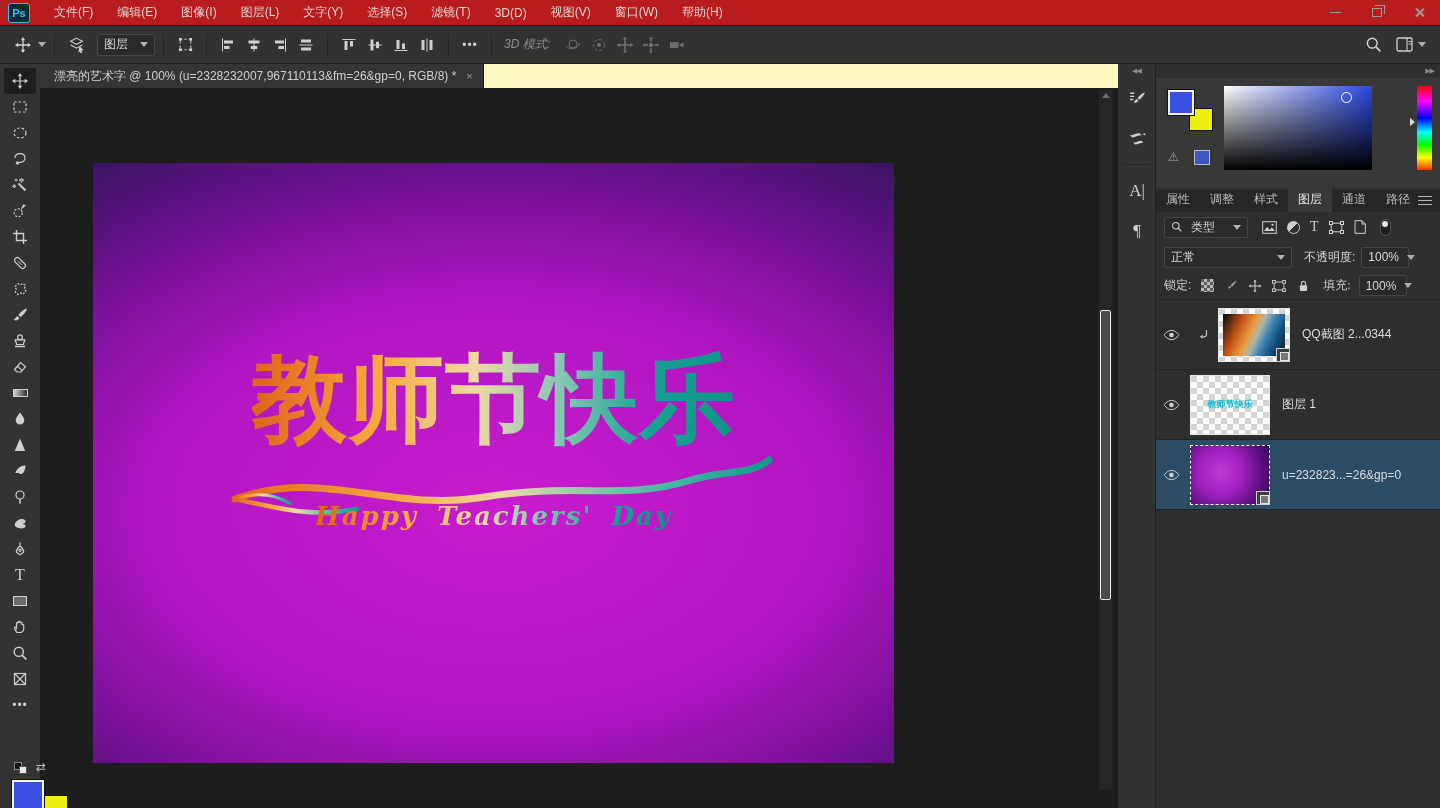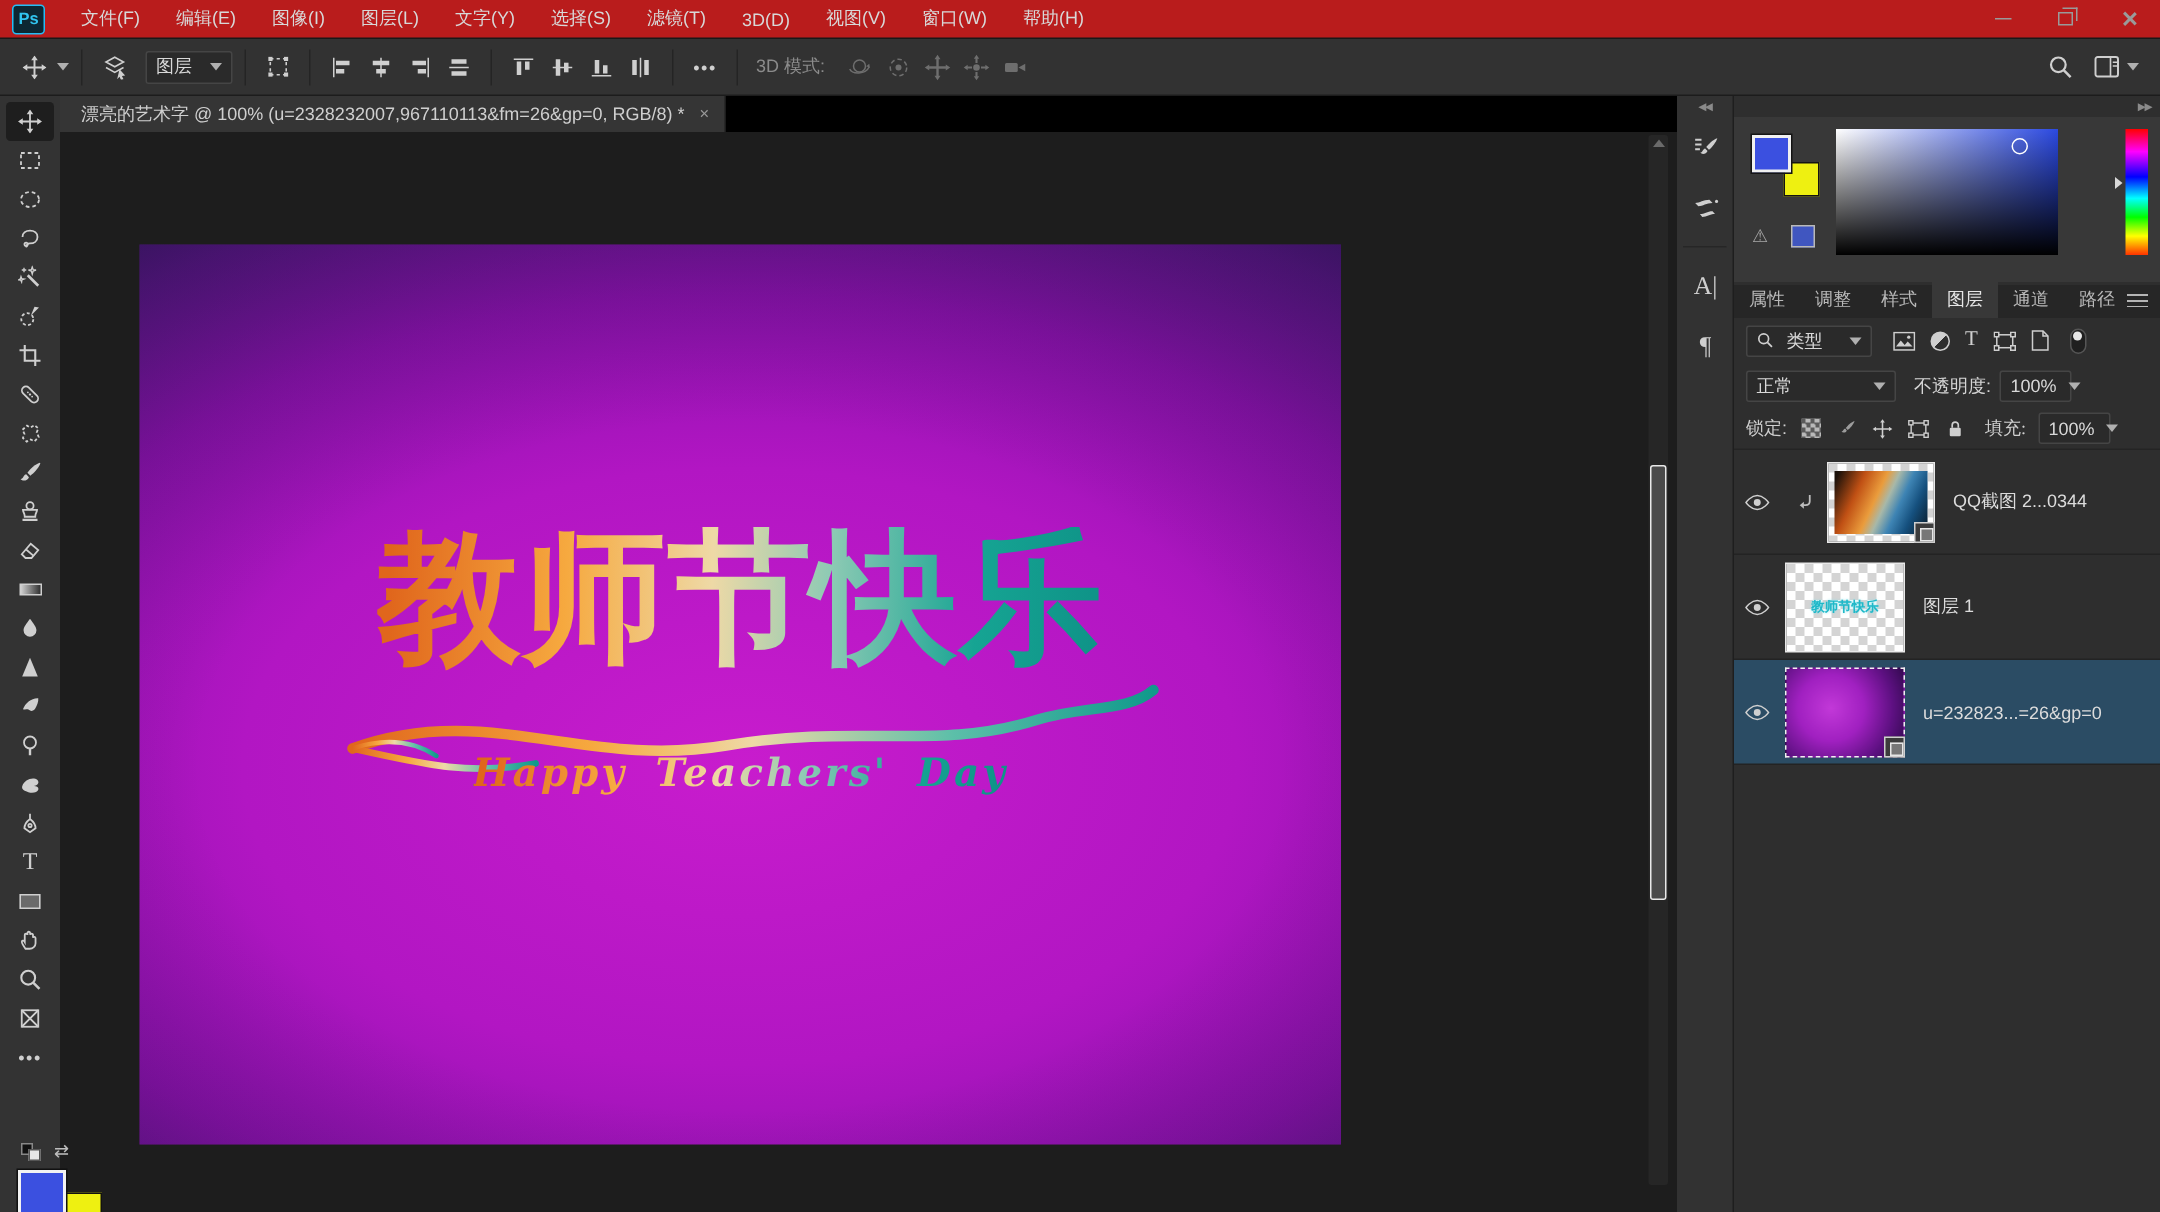--- a/index.html
+++ b/index.html
@@ -23,26 +23,26 @@
   .winbtn .x:before { transform:rotate(45deg);} .winbtn .x:after { transform:rotate(-45deg);}
 
   
   .optionsbar { position:absolute; left:0; top:26px; width:1440px; height:38px; background:#323232;
     border-bottom:1px solid #1c1c1c; display:flex; align-items:center; z-index:29; }
   .opt-sep { width:1px; height:24px; background:#242424; margin:0 8px; }
   .opt-ico { width:26px; height:26px; display:flex; align-items:center; justify-content:center; border-radius:2px; }
   .caret { width:0; height:0; border-left:4px solid transparent; border-right:4px solid transparent; border-top:5px solid #b0b0b0; }
   .dd { height:22px; background:#2a2a2a; border:1px solid #454545; border-radius:2px;
     display:flex; align-items:center; padding:0 6px; gap:8px; color:#d8d8d8; }
-  .grey-label { color:#8b8b8b; }
+  .grey-label { color:#8b8b8b;font-style:italic; }
   .dots { color:#cfcfcf; font-size:12px; letter-spacing:1px; }
   .opt-right { margin-left:auto; display:flex; align-items:center; gap:14px; padding-right:14px; }
 
   
-  .tabbar { position:absolute; left:40px; top:64px; width:1078px; height:24px; background:#000000; display:flex; z-index:20; }
+  .tabbar { position:absolute; left:40px; top:64px; width:1078px; height:24px; background:#fef9c3; display:flex; z-index:20; }
   .tb-collapse { position:absolute; left:-34px; top:2px; width:30px; text-align:center; color:#8a8a8a; font-size:10px; letter-spacing:-1px;}
   .doc-tab { height:24px; background:#353535; display:flex; align-items:center; padding:0 10px 0 14px; gap:10px;
     color:#cfcfcf; border-right:1px solid #1c1c1c; max-width:500px; }
   .doc-tab .title { white-space:nowrap; font-size:12px; }
   .tab-close { color:#9a9a9a; font-size:11px; }
 
   
   .toolbar { position:absolute; left:0; top:64px; width:40px; height:744px; background:#333333; z-index:25;
     display:flex; flex-direction:column; align-items:center; }
   .tool { width:32px; height:26px; display:flex; align-items:center; justify-content:center; border-radius:3px; margin:0; }
@@ -105,21 +105,21 @@
     border-top:4px solid transparent; border-bottom:4px solid transparent; border-left:5px solid #d8d8d8; }
 
   .lp-row { display:flex; align-items:center; padding:0 8px; position:relative; }
   .filter-row { height:30px; background:#2e2e2e; gap:6px; }
   .filter-dd { width:84px; height:21px; }
   .f-icos { display:flex; align-items:center; gap:10px; margin-left:8px; color:#cfcfcf; }
   .half { width:13px; height:13px; border-radius:50%; border:1px solid #cfcfcf; background:linear-gradient(135deg,#cfcfcf 50%, transparent 50%); }
   .toggle { width:11px; height:17px; border-radius:6px; background:#1f1f1f; border:1px solid #555; position:relative; margin-left:4px;}
   .toggle:before { content:''; position:absolute; left:1.5px; top:1.5px; width:6px; height:6px; border-radius:50%; background:#e8e8e8; }
   .blend-row { height:30px; gap:6px; }
-  .blend-dd { width:100px; height:21px; justify-content:space-between; }
+  .blend-dd { width:128px; height:21px; justify-content:space-between; }
   .small-dd { width:48px; height:21px; justify-content:space-between; padding-right:4px; }
   .lock-row { height:28px; gap:8px; color:#cfcfcf; border-bottom:1px solid #242424;align-items:center; }
   .lockico { display:flex; align-items:center; justify-content:center; width:16px; }
   .checker13 { width:13px; height:13px; background:repeating-conic-gradient(#b9b9b9 0 25%, #5a5a5a 0 50%); background-size:6px 6px; }
 
   .layers { background:#2e2e2e; }
   .layer-row { height:70px; display:flex; align-items:center; border-bottom:1px solid #232323; position:relative; }
   .layer-row.selected { background:#2b4c64; }
   .eye { width:30px; display:flex; justify-content:center; }
   .checker { background:repeating-conic-gradient(#ffffff 0 25%, #d4d4d4 0 50%); background-size:12px 12px; }

